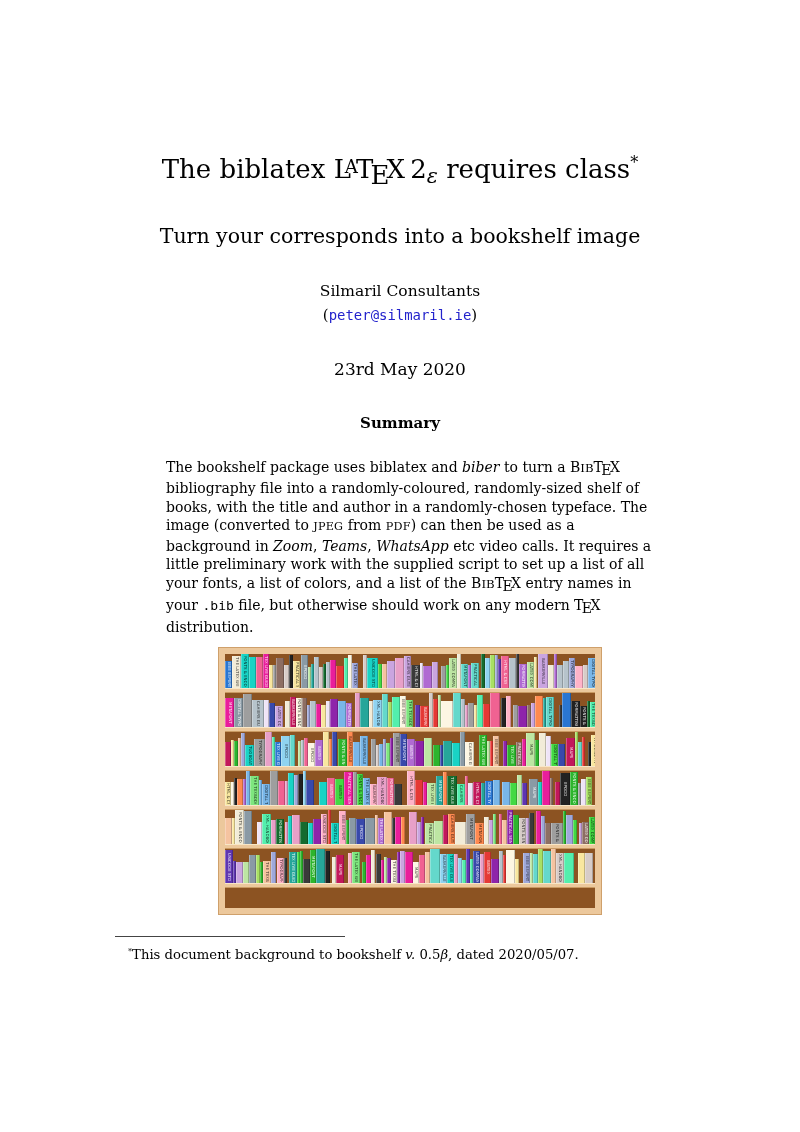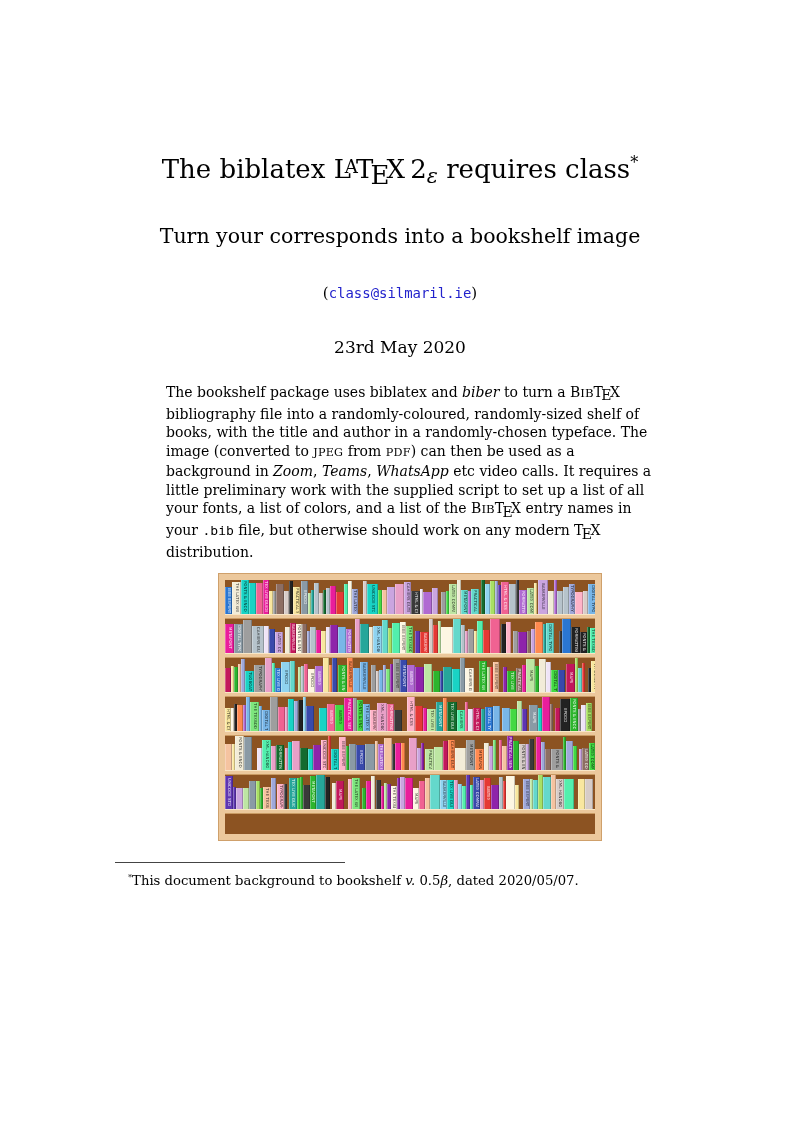--- a/index.html
+++ b/index.html
@@ -51,25 +51,27 @@
 </head>
 <body>
 
 <div class="page">
 
   <h1 class="title"><span>The biblatex </span><span>L</span><span class="lx-a">A</span><span>T</span><span class="lx-e">E</span><span>X</span><span> 2</span><span class="lx-sub">ε</span><span> requires class</span><span class="sup">*</span></h1>
 
   <h2 class="subtitle">Turn your corresponds into a bookshelf image</h2>
 
   <div class="authorblock">
-    <div class="author-email"><span>(</span><span class="email">class@silmaril.ie</span><span>)</span></div>
+    <div class="author-org">Silmaril Consultants</div>
+    <div class="author-email"><span>(</span><span class="email">peter@silmaril.ie</span><span>)</span></div>
   </div>
 
   <div class="date">23rd May 2020</div>
 
+  <div class="summary-heading">Summary</div>
 
   <p class="summary-body"><span>The bookshelf package uses biblatex and </span><span class="i">biber</span><span> to turn a </span><span>B</span><span class="sc2">IB</span><span>T</span><span class="lx-e">E</span><span>X</span><span> bibliography file into a randomly-coloured, randomly-sized shelf of books, with the title and author in a randomly-chosen typeface. The image (converted to </span><span class="sc">JPEG</span><span> from </span><span class="sc">PDF</span><span>) can then be used as a background in </span><span class="i">Zoom</span><span>, </span><span class="i">Teams</span><span>, </span><span class="i">WhatsApp</span><span> etc video calls. It requires a little preliminary work with the supplied script to set up a list of all your fonts, a list of colors, and a list of the </span><span>B</span><span class="sc2">IB</span><span>T</span><span class="lx-e">E</span><span>X</span><span> entry names in your </span><span class="tt">.bib</span><span> file, but otherwise should work on any modern </span><span>T</span><span class="lx-e">E</span><span>X</span><span> distribution.</span></p>
 
   <div class="bookshelf" style="width: 382px; height: 266px; border-color: rgb(236, 200, 156); outline-color: rgb(207, 160, 107); background: rgb(140, 83, 34);">
       <div class="shelf-row" style="height: 39px;">
         <div class="books" style="height: 34px;">
           <div class="book" style="width: 7px; height: 27px; background: rgb(42, 118, 210);">
             <span class="spine" style="color: rgba(255, 255, 255, 0.92);">IEEE EXPERT</span>
           </div>
           <div class="book" style="width: 9px; height: 32px; background: rgb(242, 236, 216);">

